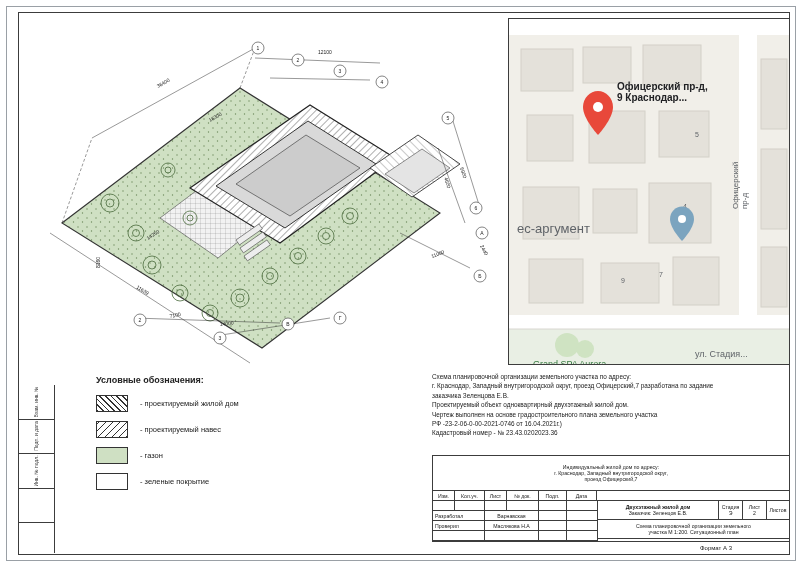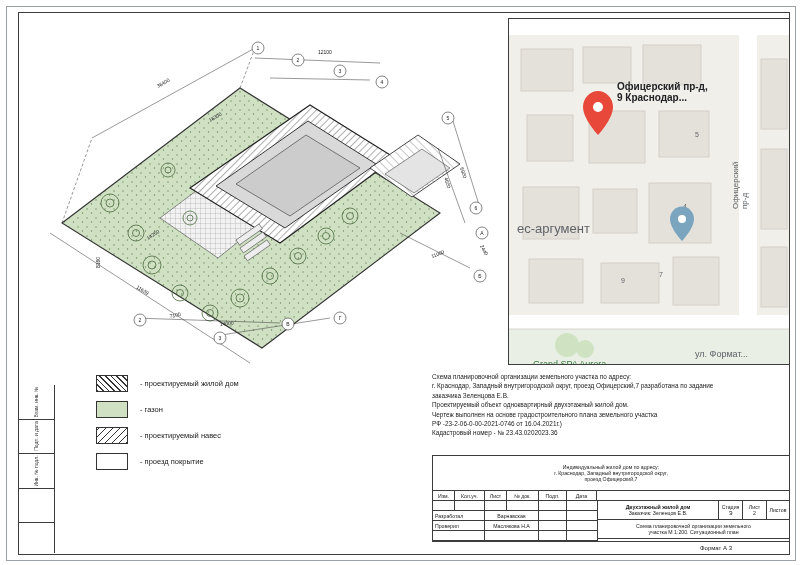--- a/index.html
+++ b/index.html
@@ -254,40 +254,41 @@
         <circle cx="173" cy="200" r="4" fill="#ffffff"></circle>
       </g>
     </svg>
     <div class="pin-label" style="left:108px;top:62px;">
       <span>Офицерский пр-д,</span><br>
       <span>9 Краснодар...</span>
     </div>
     <div class="map-label" style="left:8px;top:202px;">ес-аргумент</div>
     <div class="map-label" style="left:24px;top:340px;font-size:9px;color:#3a7d44;">Grand SPA Aurora</div>
     <div class="map-label" style="left:222px;top:190px;transform:rotate(-90deg);transform-origin:left top;font-size:8px;">Офицерский пр-д</div>
-    <div class="map-label" style="left:186px;top:330px;font-size:9px;">ул. Формат...</div>
+    <div class="map-label" style="left:186px;top:330px;font-size:9px;">ул. Стадия...</div>
   </div>
 
   <div class="legend">
+    <h4>Условные обозначения:</h4>
 
     <div class="lg-row">
       <div class="sw hatch"></div>
       <span>- проектируемый жилой дом</span>
     </div>
     <div class="lg-row">
+      <div class="sw hatch2"></div>
+      <span>- проектируемый навес</span>
+    </div>
+    <div class="lg-row">
       <div class="sw lawn"></div>
       <span>- газон</span>
     </div>
     <div class="lg-row">
-      <div class="sw hatch2"></div>
-      <span>- проектируемый навес</span>
-    </div>
-    <div class="lg-row">
       <div class="sw hard"></div>
-      <span>- проезд покрытие</span>
+      <span>- зеленые покрытие</span>
     </div>
   </div>
 
   <div class="desc">
     <div class="t1">Схема планировочной организации земельного участка по адресу:</div>
     <div class="t1">г. Краснодар, Западный внутригородской округ, проезд Офицерский,7 разработана по задание</div>
     <div class="t1">заказчика Зеленцова Е.В.</div>
     <div class="t1">Проектируемый объект одноквартирный двухэтажный жилой дом.</div>
     <div class="t1">Чертеж выполнен на основе градостроительного плана земельного участка</div>
     <div class="t1">РФ -23-2-06-0-00-2021-0746  от 16.04.2021г.)</div>

